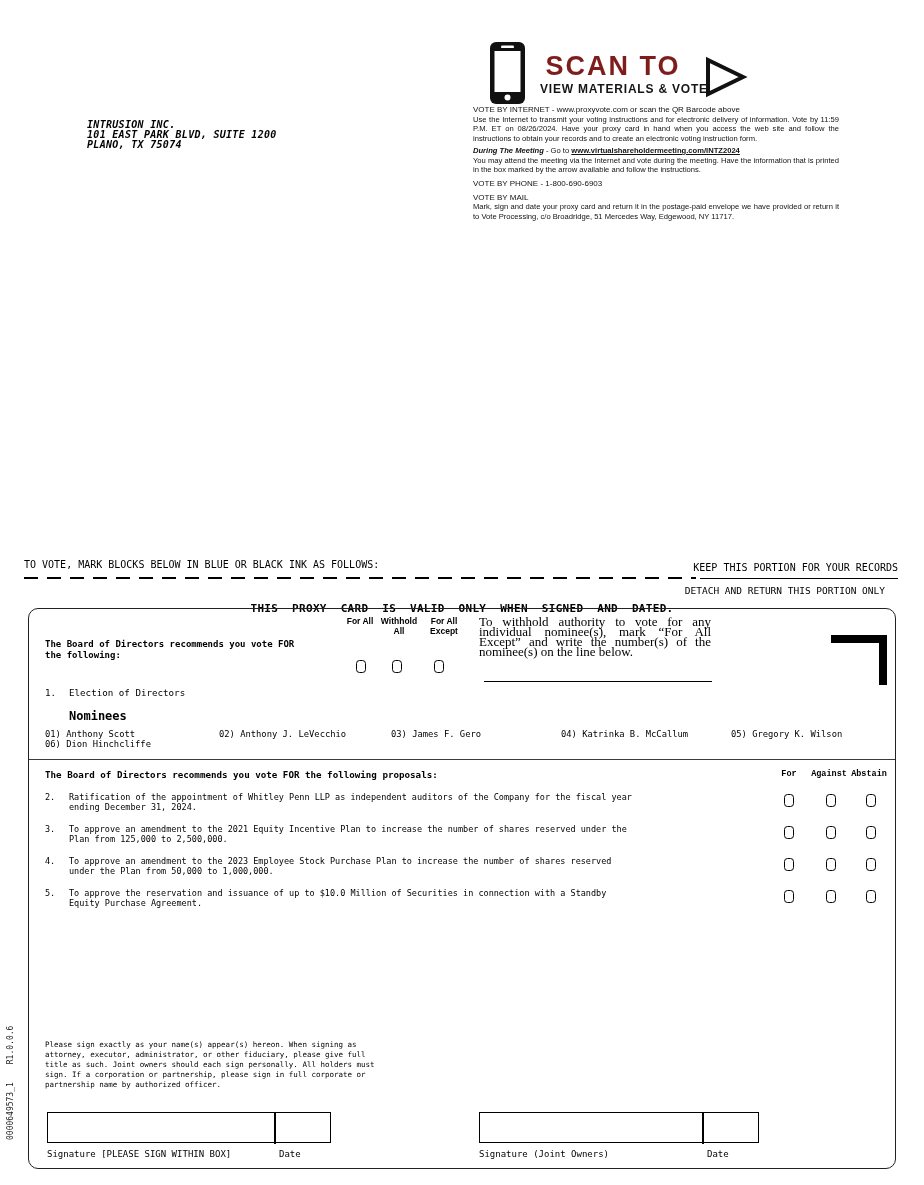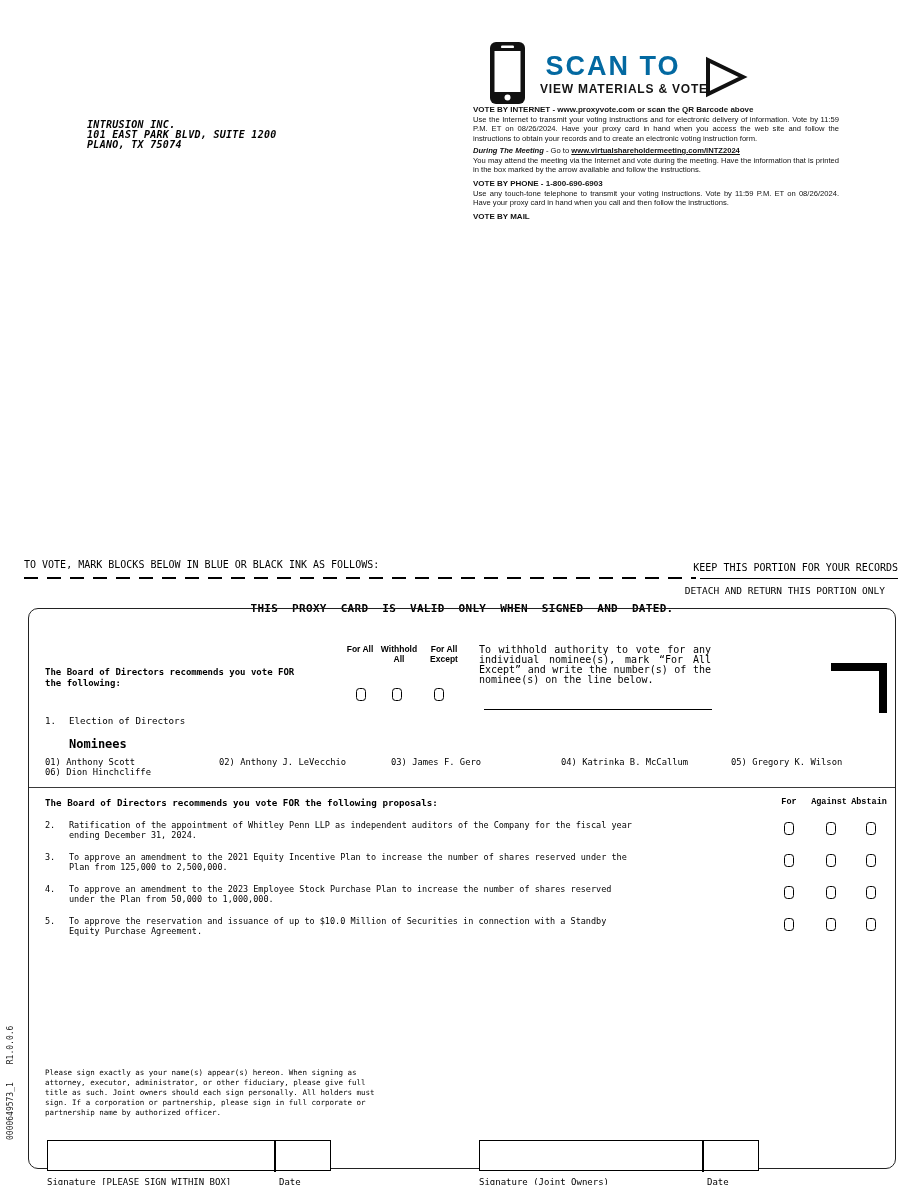--- a/index.html
+++ b/index.html
@@ -7,53 +7,53 @@
   body { background:#fff; color:#000; font-family:"Liberation Sans", sans-serif; position:relative; overflow:hidden; }
   .abs { position:absolute; }
   .mono { font-family:"DejaVu Sans Mono", monospace; }
 
   
   .address { left:87px; top:120px; font-size:10px; font-weight:bold; font-style:italic; line-height:10px; letter-spacing:0.3px; }
 
   
   .phone-icon { left:489px; top:41px; width:37px; height:64px; }
   .scan-text { left:540px; top:52px; width:146px; text-align:center; }
-  .scan-title { font-size:27px; font-weight:bold; letter-spacing:2px; color:#0369a1; line-height:28px; }
+  .scan-title { font-size:27px; font-weight:bold; letter-spacing:2px; color:#7f1d1d; line-height:28px; }
   .scan-subtitle { font-size:12px; font-weight:bold; letter-spacing:0.8px; color:#151515; margin-top:2px; white-space:nowrap; }
   .arrow-icon { left:704px; top:56px; width:44px; height:42px; }
 
   
   .instructions { left:473px; top:105px; width:366px; font-size:7.6px; line-height:9.7px; text-align:justify; color:#111; }
-  .inst-heading { font-weight:bold; font-size:8px; text-align:left; }
+  .inst-heading { font-weight:normal; font-size:8px; text-align:left; }
   .mt2 { margin-top:2px; } .mt4 { margin-top:4px; }
   .bi { font-weight:bold; font-style:italic; }
   .bu { font-weight:bold; text-decoration:underline; }
 
   
   .mark-instruction { left:24px; top:559px; font-size:10px; }
   .keep-records { right:26px; top:562px; font-size:10px; }
   .keep-underline { left:700px; top:578px; width:198px; height:1.4px; background:#000; }
   .dash-line { left:24px; top:577px; width:672px; height:1.8px;
                background:repeating-linear-gradient(90deg,#000 0 14px,transparent 14px 23px); }
   .valid-only { left:0; top:602px; width:100%; text-align:center; font-weight:bold; font-size:11px; word-spacing:7px; letter-spacing:0.3px; }
   .detach-portion { right:39px; top:585px; font-size:9.5px;text-align:right; }
 
   
   .card { left:28px; top:608px; width:868px; height:561px; border:1.3px solid #222; border-radius:10px;
           font-family:"DejaVu Sans Mono", monospace; font-size:9px; }
-  .card > div, .card > span { position:absolute;margin-top:28px; }
+  .card > div, .card > span { position:absolute; }
 
   .rec1 { left:16px; top:30px; width:262px; font-weight:bold; line-height:11px; }
   .vote-col-h { top:8px; text-align:center; font-family:"Liberation Sans",sans-serif; font-weight:bold; font-size:8.5px; line-height:9.5px; }
   .h-forall { left:309px; width:44px; } .h-withhold { left:347px; width:46px; } .h-except { left:392px; width:46px; }
 
   .cbx { width:10px; height:13px; border:1.6px solid #000; border-radius:3.5px; background:#fff; display:inline-block; }
   .cbx-e1 { left:327px; top:51px; } .cbx-e2 { left:363px; top:51px; } .cbx-e3 { left:405px; top:51px; }
 
-  .withhold-note { left:450px; top:8px; width:232px; font-size:10px; line-height:10px; text-align:justify; }
+  .withhold-note { left:450px; top:8px; width:232px; font-size:13px; line-height:10px; text-align:justify;font-family:Liberation Serif, serif; }
   .writein-line { left:455px; top:72px; width:228px; border-bottom:1.2px solid #000; height:0; }
   .corner-h { left:802px; top:26px; width:56px; height:8px; background:#000; }
   .corner-v { left:850px; top:26px; width:8px; height:50px; background:#000; }
 
   .item1-num { left:16px; top:78px; font-size:9.2px; }
   .item1-title { left:40px; top:78px; font-size:9.2px; }
   .nominees-label { left:40px; top:100px; font-weight:bold; font-size:12px; }
   .nominee { font-size:8.8px; }
   .n0 { left:16px; top:120px; } .n1 { left:190px; top:120px; } .n2 { left:362px; top:120px; }
   .n3 { left:532px; top:120px; } .n4 { left:702px; top:120px; } .n5 { left:16px; top:130px; }
@@ -114,22 +114,22 @@
   <svg class="abs arrow-icon" viewBox="0 0 44 42">
     <path d="M4 4 L39 21 L4 38 Z" fill="none" stroke="#111" stroke-width="4"></path>
   </svg>
 
   <div class="abs instructions">
     <div class="inst-heading">VOTE BY INTERNET - www.proxyvote.com or scan the QR Barcode above</div>
     <div>Use the Internet to transmit your voting instructions and for electronic delivery of information. Vote by 11:59 P.M. ET on 08/26/2024. Have your proxy card in hand when you access the web site and follow the instructions to obtain your records and to create an electronic voting instruction form.</div>
     <div class="mt2"><span class="bi">During The Meeting</span><span> - Go to </span><span class="bu">www.virtualshareholdermeeting.com/INTZ2024</span></div>
     <div>You may attend the meeting via the Internet and vote during the meeting. Have the information that is printed in the box marked by the arrow available and follow the instructions.</div>
     <div class="inst-heading mt4">VOTE BY PHONE - 1-800-690-6903</div>
-    <div>Use any touch-tone telephone to transmit your voting instructions. Vote by 11:59 P.M. ET on 08/26/2024. Have your proxy card in hand when you call and then follow the instructions.</div>
     <div class="inst-heading mt4">VOTE BY MAIL</div>
+    <div>Mark, sign and date your proxy card and return it in the postage-paid envelope we have provided or return it to Vote Processing, c/o Broadridge, 51 Mercedes Way, Edgewood, NY 11717.</div>
   </div>
 
   <div class="abs mark-instruction mono">TO VOTE, MARK BLOCKS BELOW IN BLUE OR BLACK INK AS FOLLOWS:</div>
   <div class="abs keep-records mono">KEEP THIS PORTION FOR YOUR RECORDS</div>
   <div class="abs keep-underline"></div>
   <div class="abs dash-line"></div>
   <div class="abs valid-only mono">THIS PROXY CARD IS VALID ONLY WHEN SIGNED AND DATED.</div>
   <div class="abs detach-portion mono">DETACH AND RETURN THIS PORTION ONLY</div>
 
   <div class="abs card">

